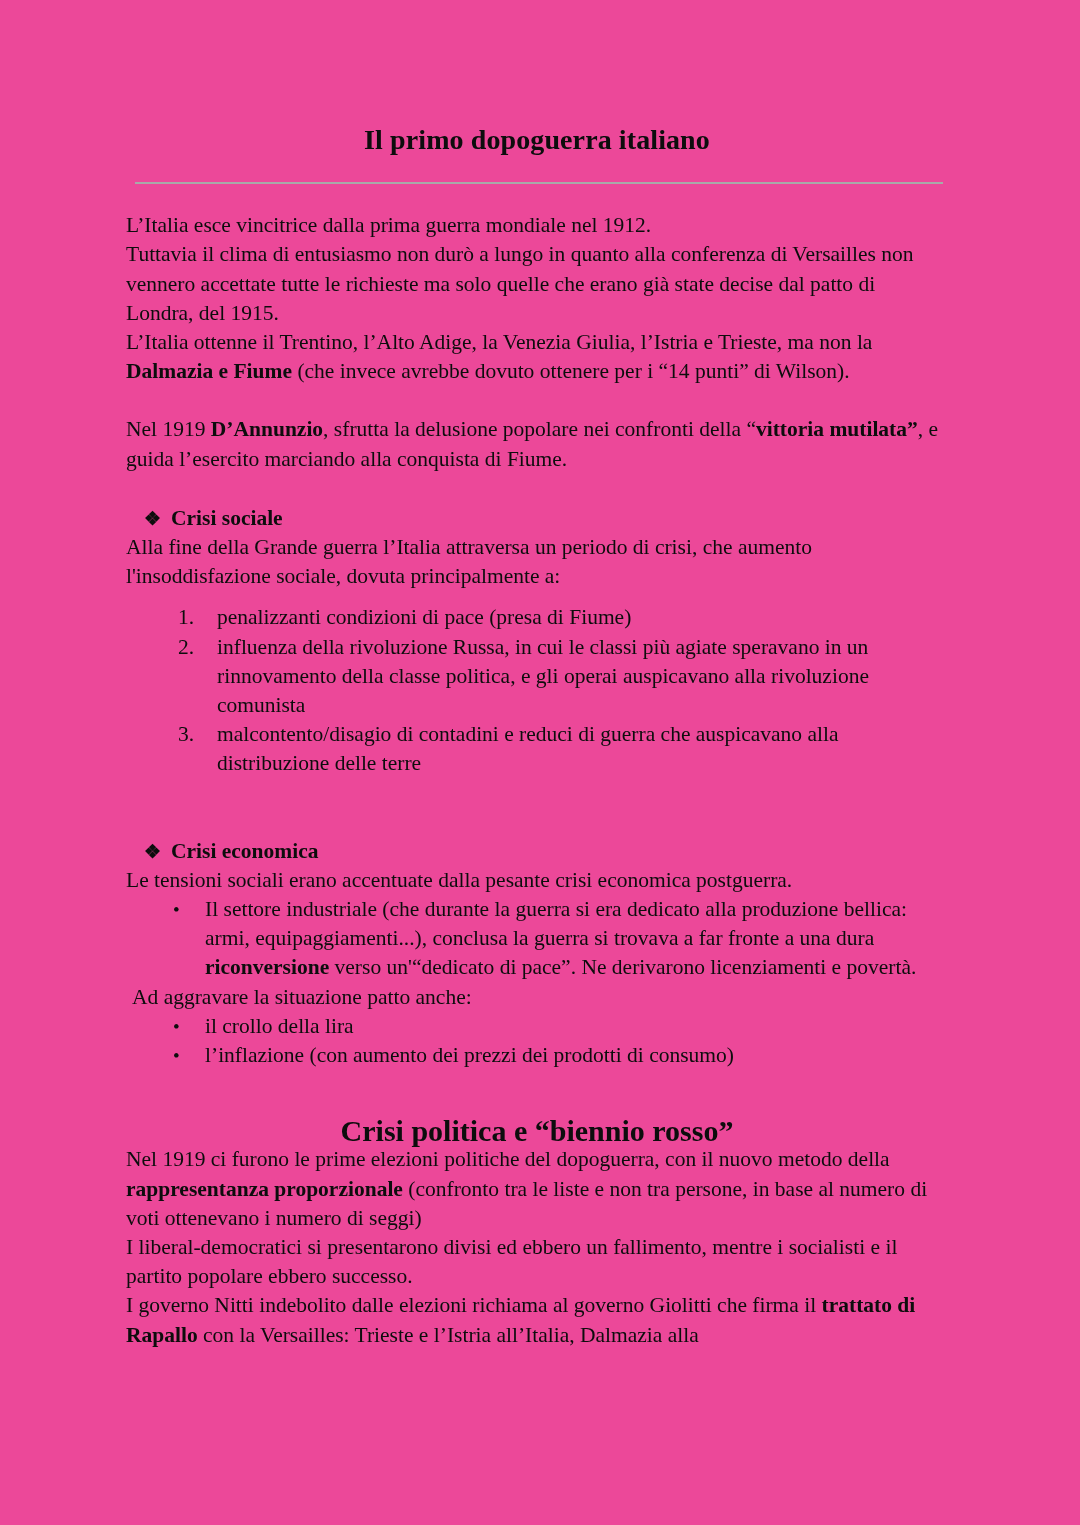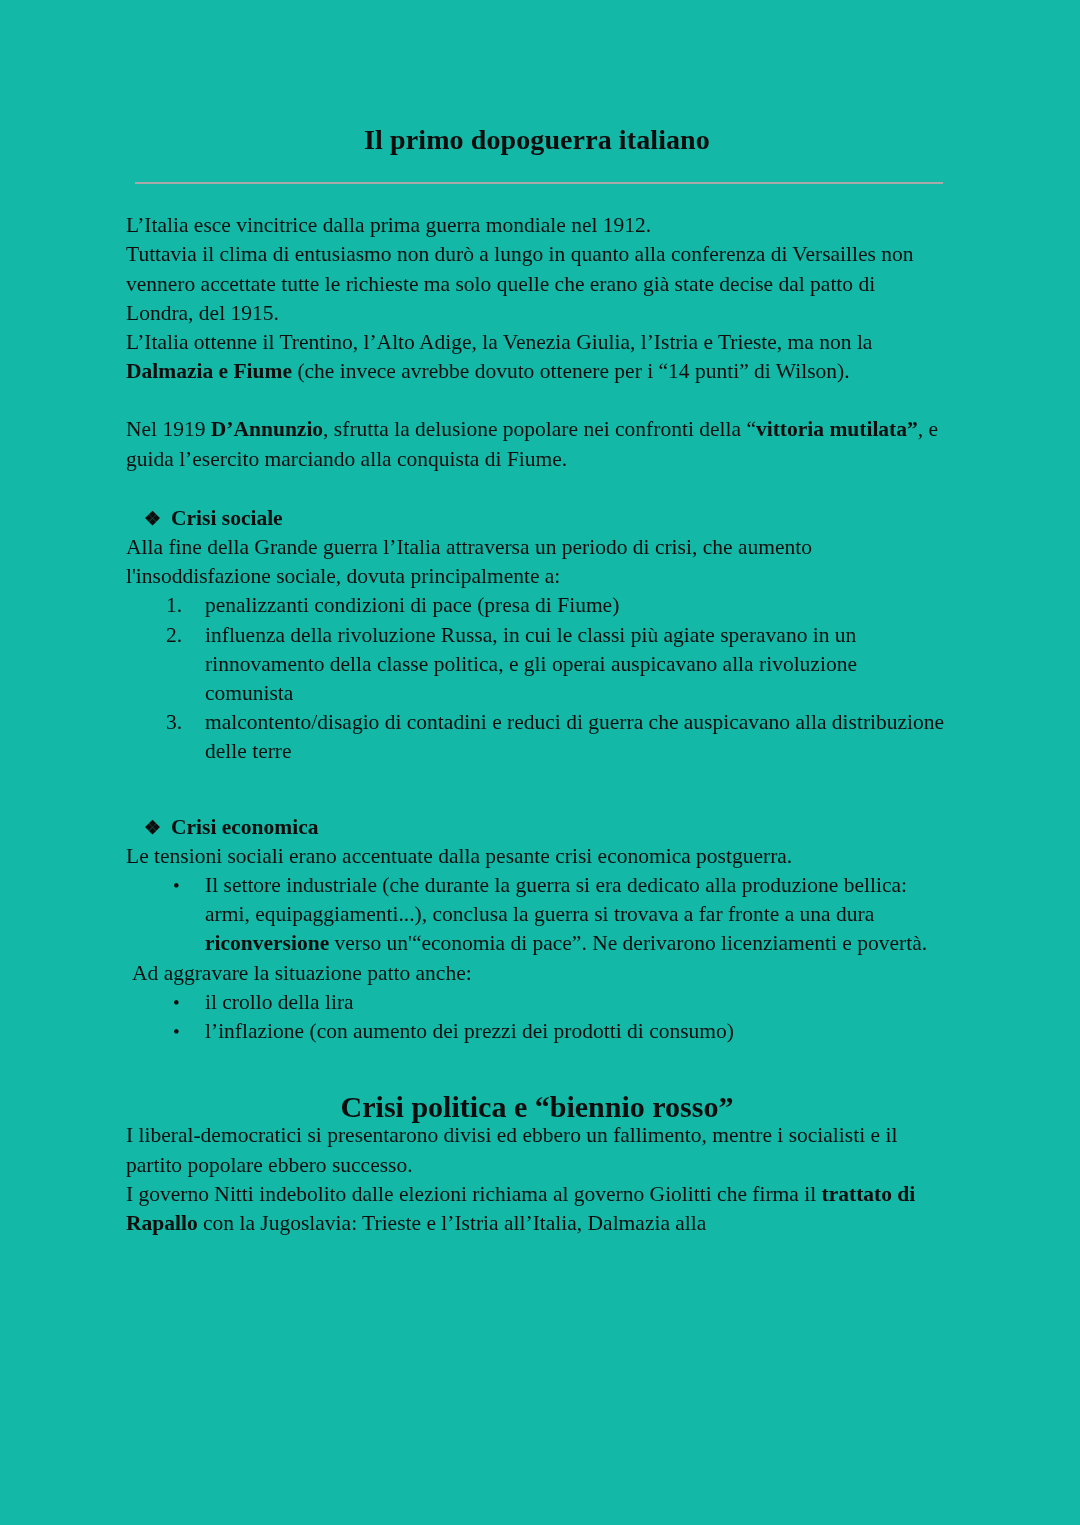--- a/index.html
+++ b/index.html
@@ -11,21 +11,21 @@
     width: 1080px;
     height: 1525px;
     font-family: "Liberation Serif", "DejaVu Serif", serif;
     color: #0d0d0d;
     overflow: hidden;
   }
   .page {
     position: relative;
     width: 1080px;
     height: 1525px;
-    background: #14b8a6;
+    background: #ec4899;
     box-sizing: border-box;
     padding: 0;
   }
   .content {
     position: absolute;
     left: 126px;
     top: 124px;
     width: 822px;
   }
 
@@ -76,21 +76,21 @@
     margin-left: -27px;
     font-size: 19px;
     line-height: 29.2px;
   }
   .spacer-sm { height: 27px; }
   .spacer-md { height: 30px; }
   .spacer-lg { height: 46px; }
 
   
   ol.numlist {
-    margin: 0;
+    margin: 12px;
     padding: 0 0 0 0;
     list-style: none;
     counter-reset: numitem;
   }
   ol.numlist > li {
     counter-increment: numitem;
     position: relative;
     font-size: 21.5px;
     line-height: 29.2px;
     padding-left: 79px;
@@ -170,31 +170,34 @@
     </ol>
 
     <div class="spacer-lg"></div>
 
     <p class="dia-heading">
       <span class="dia-marker">❖</span><span>Crisi economica</span>
     </p>
     <p class="para">Le tensioni sociali erano accentuate dalla pesante crisi economica postguerra.</p>
     <ul class="disclist">
       <li>
-        <span>Il settore industriale (che durante la guerra si era dedicato alla produzione bellica: armi, equipaggiamenti...), conclusa la guerra si trovava a far fronte a una dura </span><b>riconversione</b><span> verso un'“economia di pace”. Ne derivarono licenziamenti e povertà.</span>
+        <span>Il settore industriale (che durante la guerra si era dedicato alla produzione bellica: armi, equipaggiamenti...), conclusa la guerra si trovava a far fronte a una dura </span><b>riconversione</b><span> verso un'“dedicato di pace”. Ne derivarono licenziamenti e povertà.</span>
       </li>
     </ul>
     <p class="para indent-sm">Ad aggravare la situazione patto anche:</p>
     <ul class="disclist">
       <li>il crollo della lira</li>
       <li>l’inflazione (con aumento dei prezzi dei prodotti di consumo)</li>
     </ul>
 
     <div class="spacer-lg"></div>
 
     <p class="center-heading">Crisi politica e “biennio rosso”</p>
+    <p class="para">
+      <span>Nel 1919 ci furono le prime elezioni politiche del dopoguerra, con il nuovo metodo della </span><b>rappresentanza proporzionale</b><span> (confronto tra le liste e non tra persone, in base al numero di voti ottenevano i numero di seggi)</span>
+    </p>
     <p class="para">I liberal-democratici si presentarono divisi ed ebbero un fallimento, mentre i socialisti e il partito popolare ebbero successo.</p>
     <p class="para">
-      <span>I governo Nitti indebolito dalle elezioni richiama al governo Giolitti che firma il </span><b>trattato di Rapallo</b><span> con la Jugoslavia: Trieste e l’Istria all’Italia, Dalmazia alla</span>
+      <span>I governo Nitti indebolito dalle elezioni richiama al governo Giolitti che firma il </span><b>trattato di Rapallo</b><span> con la Versailles: Trieste e l’Istria all’Italia, Dalmazia alla</span>
     </p>
 
   </div>
 </div>
 
 </body></html>

